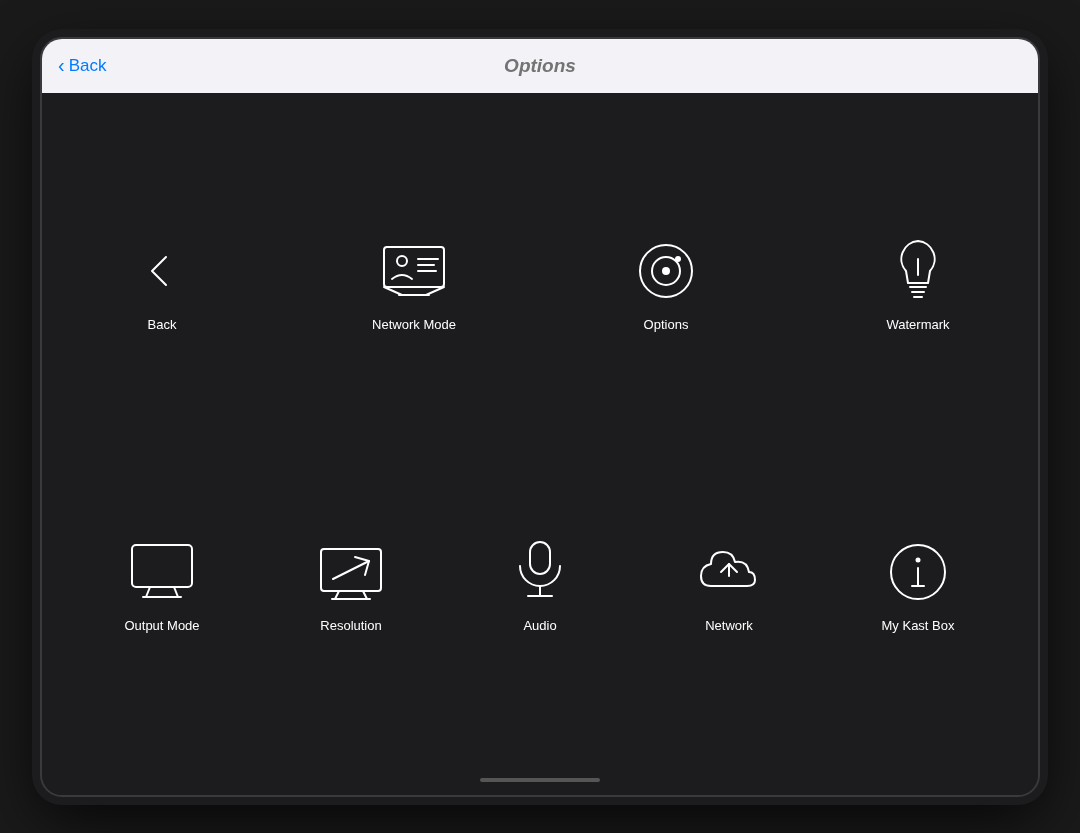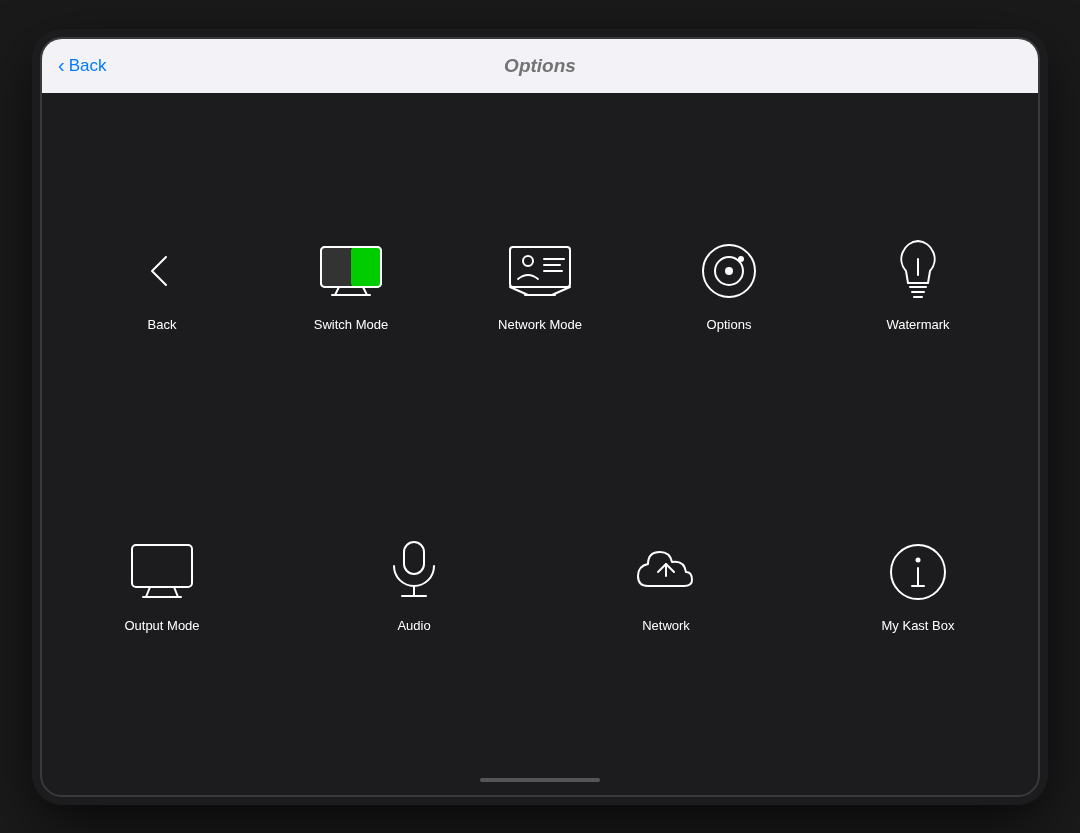--- a/index.html
+++ b/index.html
@@ -145,38 +145,20 @@
 
       <div class="grid-item">
         <div class="icon-container">
           <svg width="48" height="48" viewBox="0 0 48 48" stroke-width="3">
             <polyline points="28,10 14,24 28,38"></polyline>
           </svg>
         </div>
         <span class="item-label">Back</span>
       </div>
 
-      <div class="grid-item">
-        <div class="icon-container">
-          <svg width="64" height="52" viewBox="0 0 64 52" stroke-width="2">
-
-            <rect x="2" y="2" width="60" height="40" rx="4" ry="4"></rect>
-            <line x1="20" y1="42" x2="16" y2="50"></line>
-            <line x1="44" y1="42" x2="48" y2="50"></line>
-            <line x1="13" y1="50" x2="51" y2="50"></line>
-
-            <rect x="2" y="2" width="30" height="40" rx="4" ry="4" fill="#333" stroke="none"></rect>
-
-            <rect x="32" y="2" width="30" height="40" rx="4" ry="4" class="switch-mode-green"></rect>
-
-            <rect x="2" y="2" width="60" height="40" rx="4" ry="4" fill="none" stroke="white" stroke-width="2"></rect>
-          </svg>
-        </div>
-        <span class="item-label">Switch Mode</span>
-      </div>
 
       <div class="grid-item">
         <div class="icon-container">
           <svg width="64" height="52" viewBox="0 0 64 52" stroke-width="2">
             <rect x="2" y="2" width="60" height="40" rx="3" ry="3"></rect>
             <line x1="2" y1="42" x2="20" y2="50"></line>
             <line x1="62" y1="42" x2="44" y2="50"></line>
             <line x1="17" y1="50" x2="47" y2="50"></line>
 
             <circle cx="20" cy="16" r="5"></circle>
@@ -229,20 +211,34 @@
           <svg width="64" height="58" viewBox="0 0 64 58" stroke-width="2.5">
             <rect x="2" y="2" width="60" height="42" rx="4" ry="4"></rect>
             <line x1="20" y1="44" x2="16" y2="54"></line>
             <line x1="44" y1="44" x2="48" y2="54"></line>
             <line x1="13" y1="54" x2="51" y2="54"></line>
           </svg>
         </div>
         <span class="item-label">Output Mode</span>
       </div>
 
+      <div class="grid-item">
+        <div class="icon-container">
+          <svg width="64" height="58" viewBox="0 0 64 58" stroke-width="2.5">
+            <rect x="2" y="6" width="60" height="42" rx="3" ry="3"></rect>
+            <line x1="20" y1="48" x2="16" y2="56"></line>
+            <line x1="44" y1="48" x2="48" y2="56"></line>
+            <line x1="13" y1="56" x2="51" y2="56"></line>
+
+            <line x1="14" y1="36" x2="50" y2="18"></line>
+            <polyline points="36,14 50,18 46,32"></polyline>
+          </svg>
+        </div>
+        <span class="item-label">Resolution</span>
+      </div>
 
       <div class="grid-item">
         <div class="icon-container">
           <svg width="52" height="68" viewBox="0 0 52 68" stroke-width="2.5">
 
             <rect x="16" y="4" width="20" height="32" rx="10" ry="10"></rect>
 
             <path d="M6,28 a20,20 0 0,0 40,0" fill="none"></path>
 
             <line x1="26" y1="48" x2="26" y2="58"></line>

